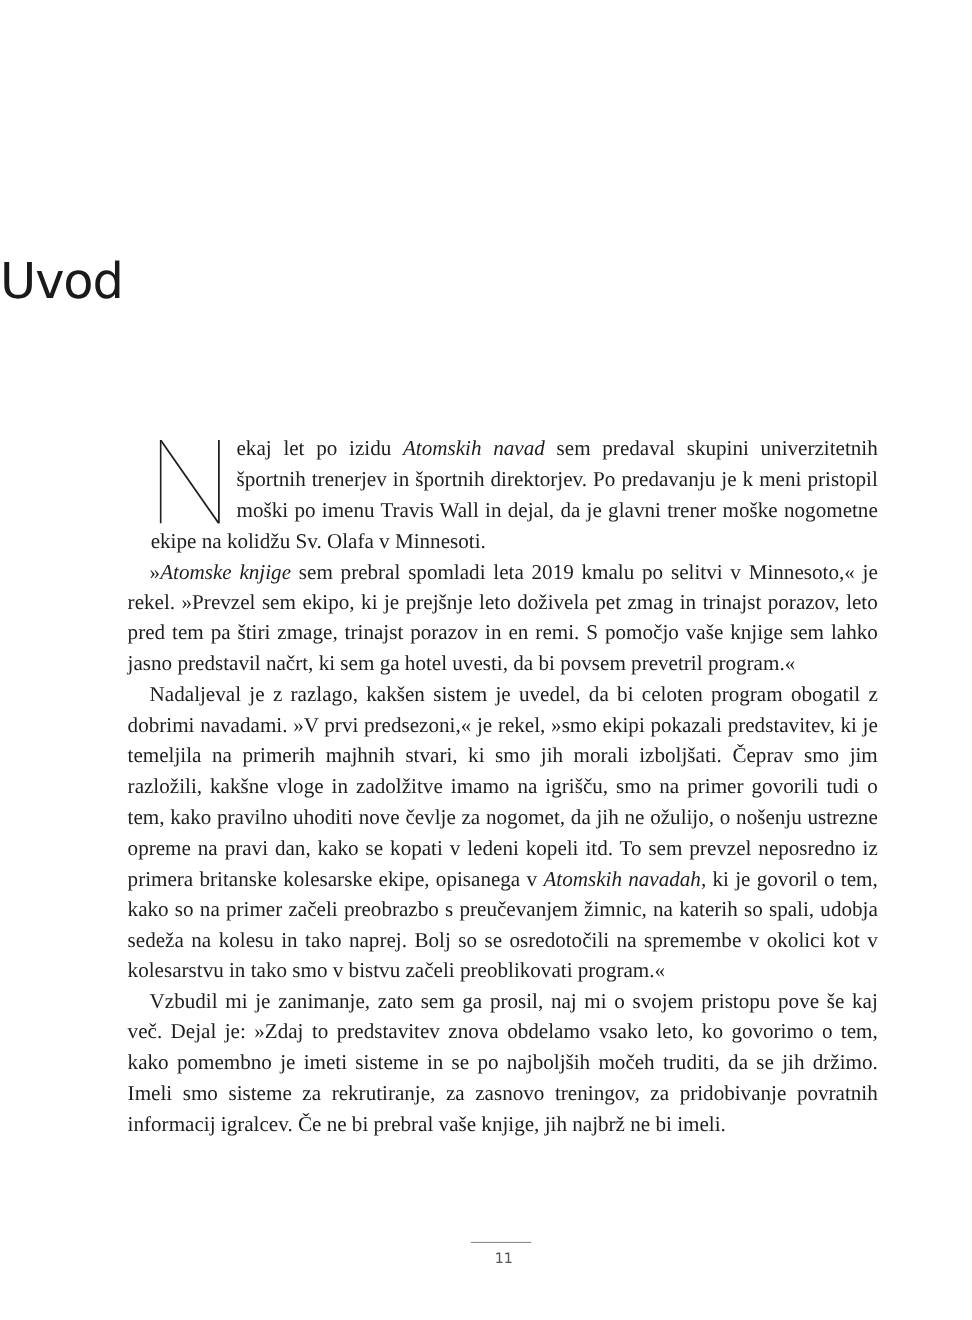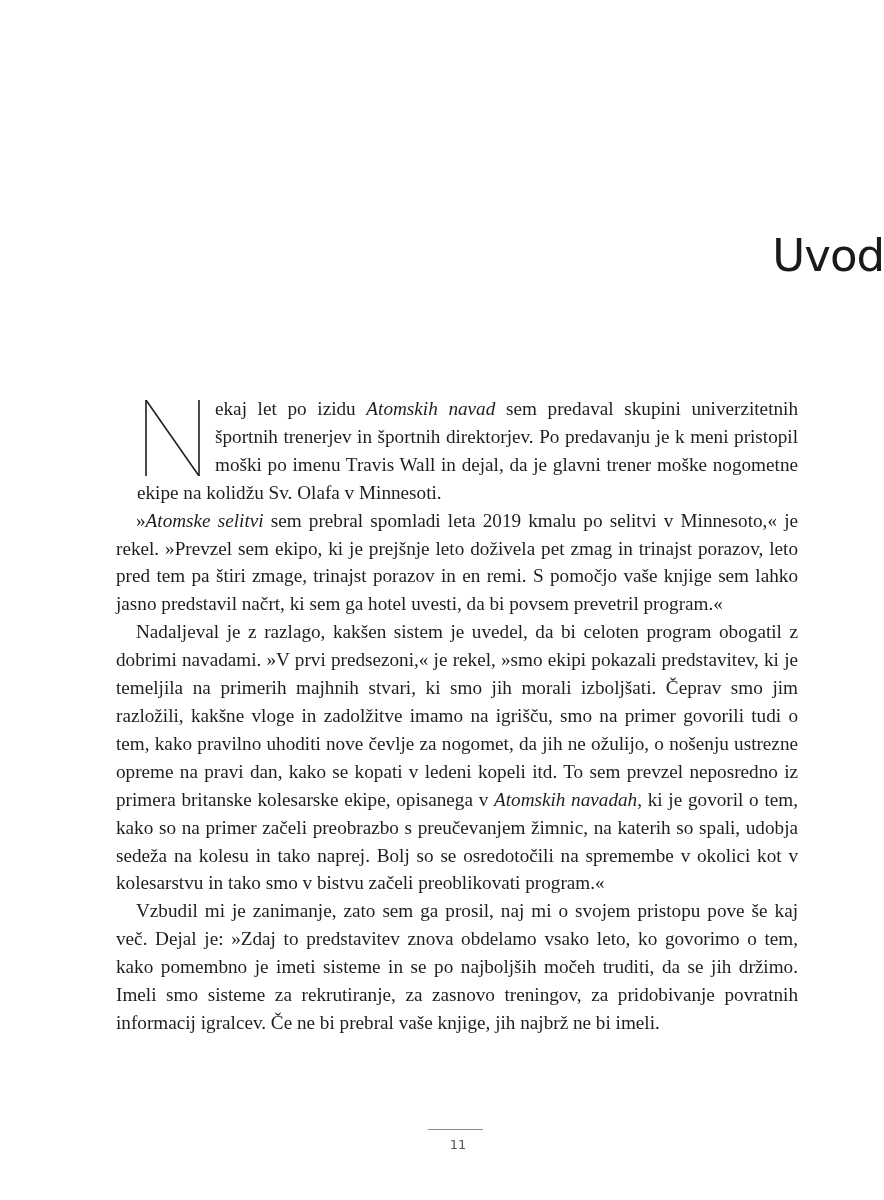--- a/index.html
+++ b/index.html
@@ -12,21 +12,21 @@
       height: 1200px;
       position: relative;
       overflow: hidden;
       color: #1e1e1e;
     }
     .chapter-title {
       position: absolute;
       left: 0;
       width: 884px;
       top: 226px;
-      text-align: right;
+      text-align: left;
       font-family: "DejaVu Sans", sans-serif;
       font-weight: normal;
       font-size: 45px;
       letter-spacing: -1px;
       line-height: 60px;
       margin: 0;
       color: #1a1a1a;
     }
     .body-text {
       position: absolute;
@@ -87,19 +87,19 @@
 <div class="body-text">
   <p class="first">
     <span class="drop-cap" title="N">
       <svg width="55" height="76" viewBox="0 0 55 76">
         <line x1="1" y1="0" x2="1" y2="76" stroke="#1e1e1e" stroke-width="1.6"></line>
         <line x1="1" y1="0" x2="54" y2="76" stroke="#1e1e1e" stroke-width="1.6"></line>
         <line x1="54" y1="0" x2="54" y2="76" stroke="#1e1e1e" stroke-width="1.6"></line>
       </svg>
     </span><span>ekaj let po izidu </span><em>Atomskih navad</em><span> sem predaval skupini univerzitetnih športnih trenerjev in športnih direktorjev. Po predavanju je k meni pri­stopil moški po imenu Travis Wall in dejal, da je glavni trener moške nogometne ekipe na kolidžu Sv. Olafa v Minnesoti.</span>
   </p>
-  <p><span>»</span><em>Atomske selitvi</em><span> sem prebral spomladi leta 2019 kmalu po selitvi v Minneso­to,« je rekel. »Prevzel sem ekipo, ki je prejšnje leto doživela pet zmag in trinajst porazov, leto pred tem pa štiri zmage, trinajst porazov in en remi. S pomočjo vaše knjige sem lahko jasno predstavil načrt, ki sem ga hotel uvesti, da bi povsem prevetril program.«</span></p>
+  <p><span>»</span><em>Atomske knjige</em><span> sem prebral spomladi leta 2019 kmalu po selitvi v Minneso­to,« je rekel. »Prevzel sem ekipo, ki je prejšnje leto doživela pet zmag in trinajst porazov, leto pred tem pa štiri zmage, trinajst porazov in en remi. S pomočjo vaše knjige sem lahko jasno predstavil načrt, ki sem ga hotel uvesti, da bi povsem prevetril program.«</span></p>
   <p><span>Nadaljeval je z razlago, kakšen sistem je uvedel, da bi celoten program oboga­til z dobrimi navadami. »V prvi predsezoni,« je rekel, »smo ekipi pokazali pred­stavitev, ki je temeljila na primerih majhnih stvari, ki smo jih morali izboljšati. Čeprav smo jim razložili, kakšne vloge in zadolžitve imamo na igrišču, smo na primer govorili tudi o tem, kako pravilno uhoditi nove čevlje za nogomet, da jih ne ožulijo, o nošenju ustrezne opreme na pravi dan, kako se kopati v ledeni kopeli itd. To sem prevzel neposredno iz primera britanske kolesarske ekipe, opisanega v </span><em>Atomskih navadah</em><span>, ki je govoril o tem, kako so na primer začeli preobrazbo s preučevanjem žimnic, na katerih so spali, udobja sedeža na kolesu in tako naprej. Bolj so se osredotočili na spremembe v okolici kot v kolesarstvu in tako smo v bistvu začeli preoblikovati program.«</span></p>
   <p><span>Vzbudil mi je zanimanje, zato sem ga prosil, naj mi o svojem pristopu pove še kaj več. Dejal je: »Zdaj to predstavitev znova obdelamo vsako leto, ko govorimo o tem, kako pomembno je imeti sisteme in se po najboljših močeh truditi, da se jih držimo. Imeli smo sisteme za rekrutiranje, za zasnovo treningov, za pridobivanje povratnih informacij igralcev. Če ne bi prebral vaše knjige, jih najbrž ne bi imeli.</span></p>
 </div>
 
 <div class="footer-rule"></div>
 <div class="page-number">11</div>
 
 </body></html>

